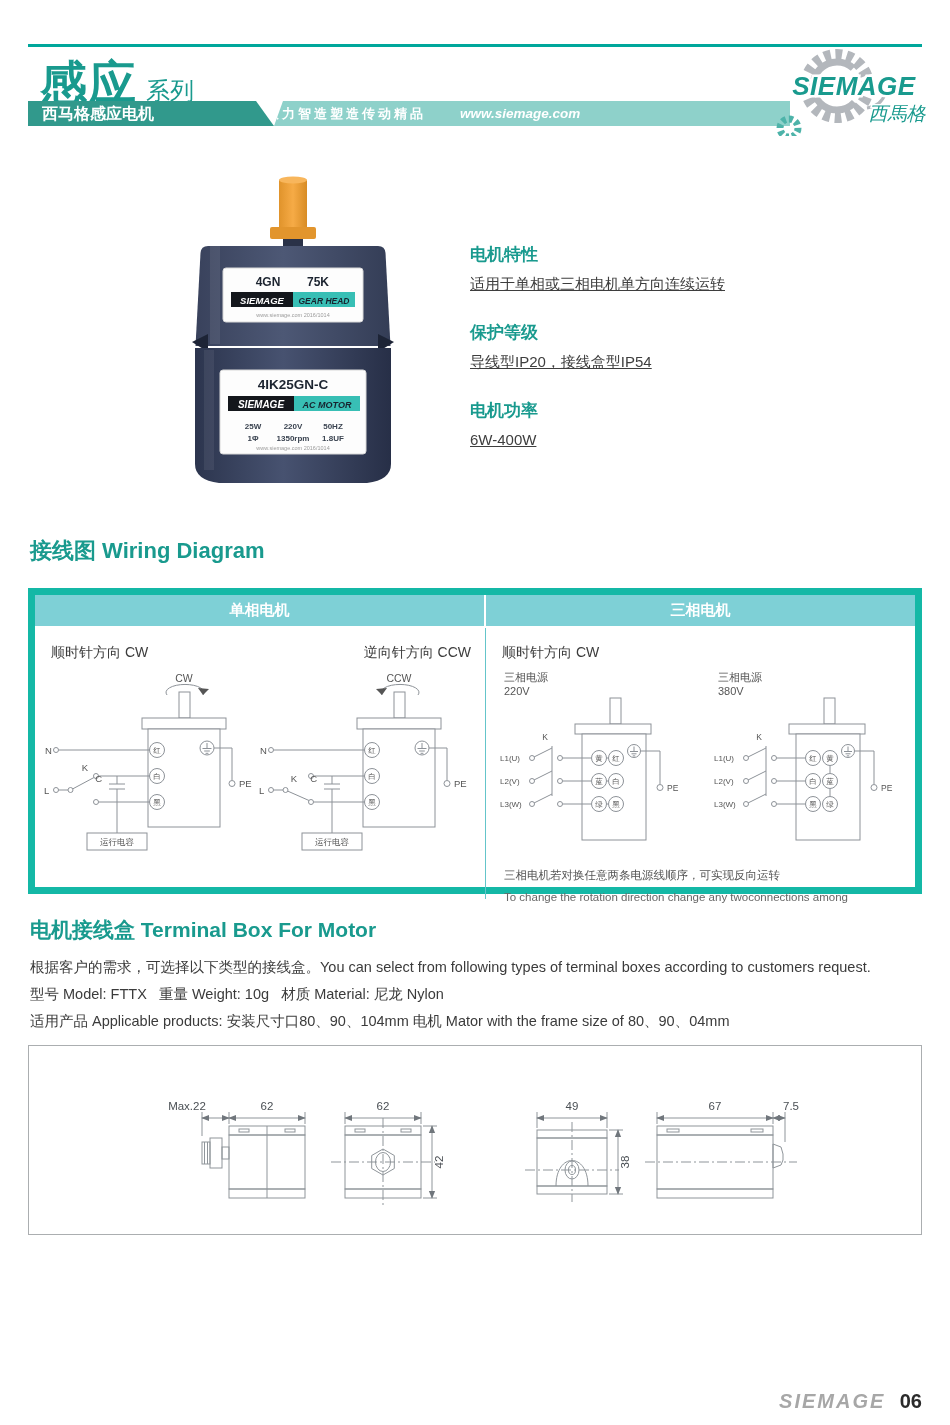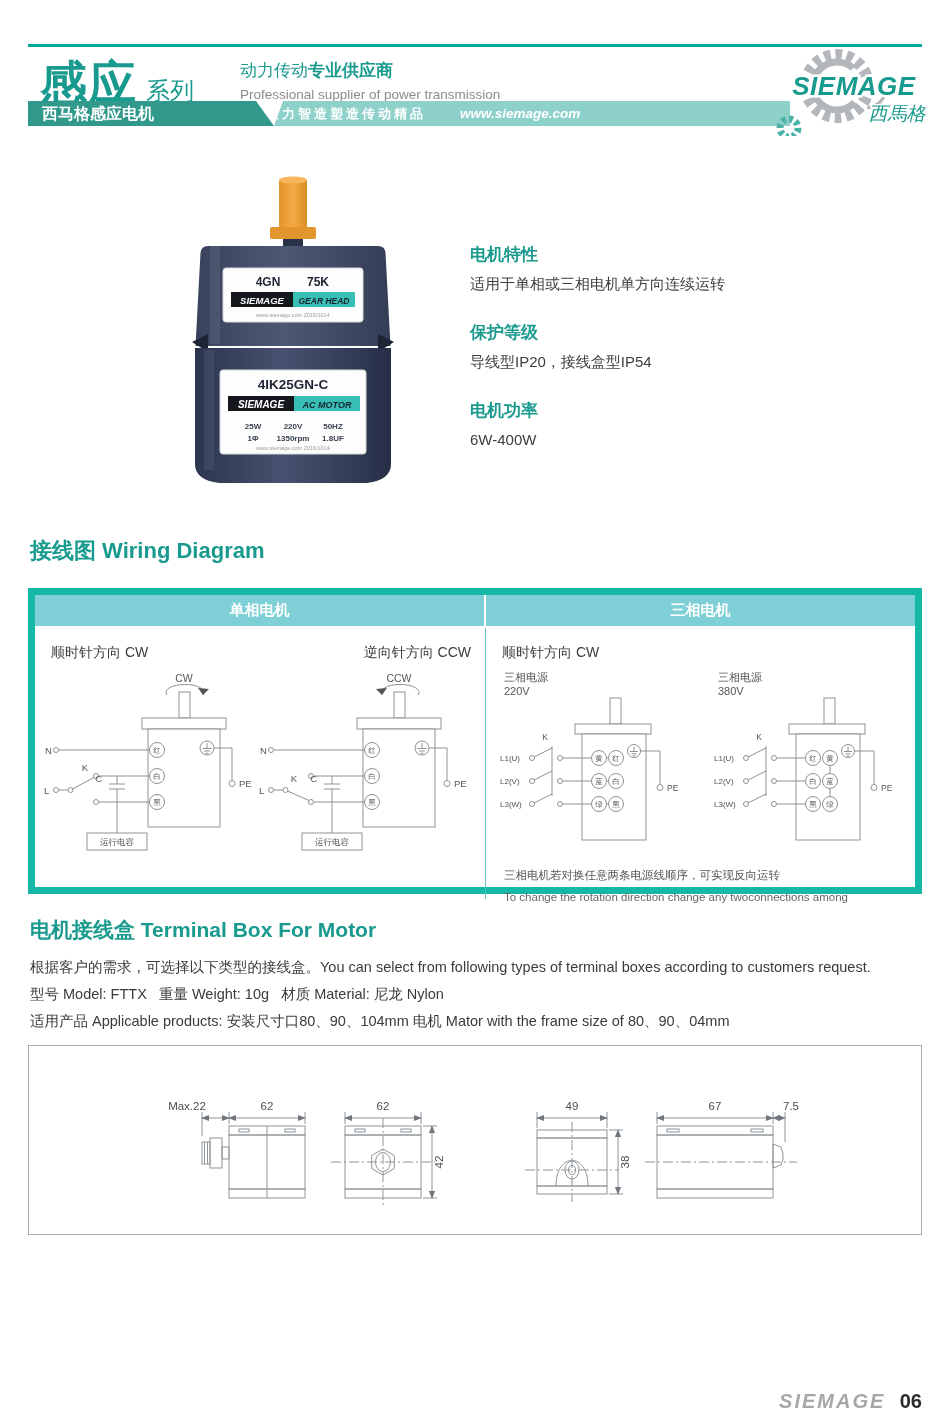--- a/index.html
+++ b/index.html
@@ -24,21 +24,21 @@
   #banner .light{position:absolute;left:238px;top:0;right:0;height:25px;background:#8ed1ca;
       clip-path:polygon(17px 0,100% 0,100% 100%,8px 100%);
       display:flex;align-items:center;gap:34px;padding-right:26px;box-sizing:border-box;}
   #banner .slogan{color:#fff;font-size:13px;font-weight:bold;letter-spacing:3px;}
   #banner .url{color:#fff;font-size:13.5px;font-weight:bold;font-style:italic;}
   #logo{left:775px;top:40px;}
 
   
   #features{left:470px;top:243px;width:440px;}
   .feat-title{font-size:17px;font-weight:bold;color:#199a8e;margin-bottom:9px;}
-  .feat-body{font-size:15px;color:#3e3e3e;margin-bottom:27px;}
+  .feat-body{font-size:15px;color:#3e3e3e;margin-bottom:27px;text-decoration:underline;}
 
   
   .sec-title{font-size:22px;font-weight:bold;color:#199a8e;}
 
   
   #wiring-table{left:28px;top:588px;width:894px;height:306px;border:7px solid #14b8a6;box-sizing:border-box;}
   #wiring-head{display:flex;height:33px;}
   #wiring-head .hc{background:#7ed0d6;color:#fff;font-weight:bold;font-size:15px;
       display:flex;align-items:center;justify-content:center;border-bottom:2px solid #fff;}
   #wiring-head .hc1{width:451px;border-right:2px solid #fff;box-sizing:border-box;}
@@ -67,24 +67,20 @@
 
 <div id="page">
 
   <div class="abs" id="top-rule"></div>
 
   <div class="abs" id="series">
     <span class="big">感应</span>
     <span class="small">系列</span>
   </div>
 
-  <div class="abs" id="tagline">
-    <div class="cn"><span>动力传动</span><span class="b">专业供应商</span></div>
-    <div class="en">Professional supplier of power transmission</div>
-  </div>
 
   <div class="abs" id="banner">
     <div class="dark">西马格感应电机</div>
     <div class="light">
       <span class="slogan">致力智造塑造传动精品</span>
       <span class="url">www.siemage.com</span>
     </div>
   </div>
 
   <svg class="abs" id="logo" width="158" height="96" viewBox="0 0 158 96">

